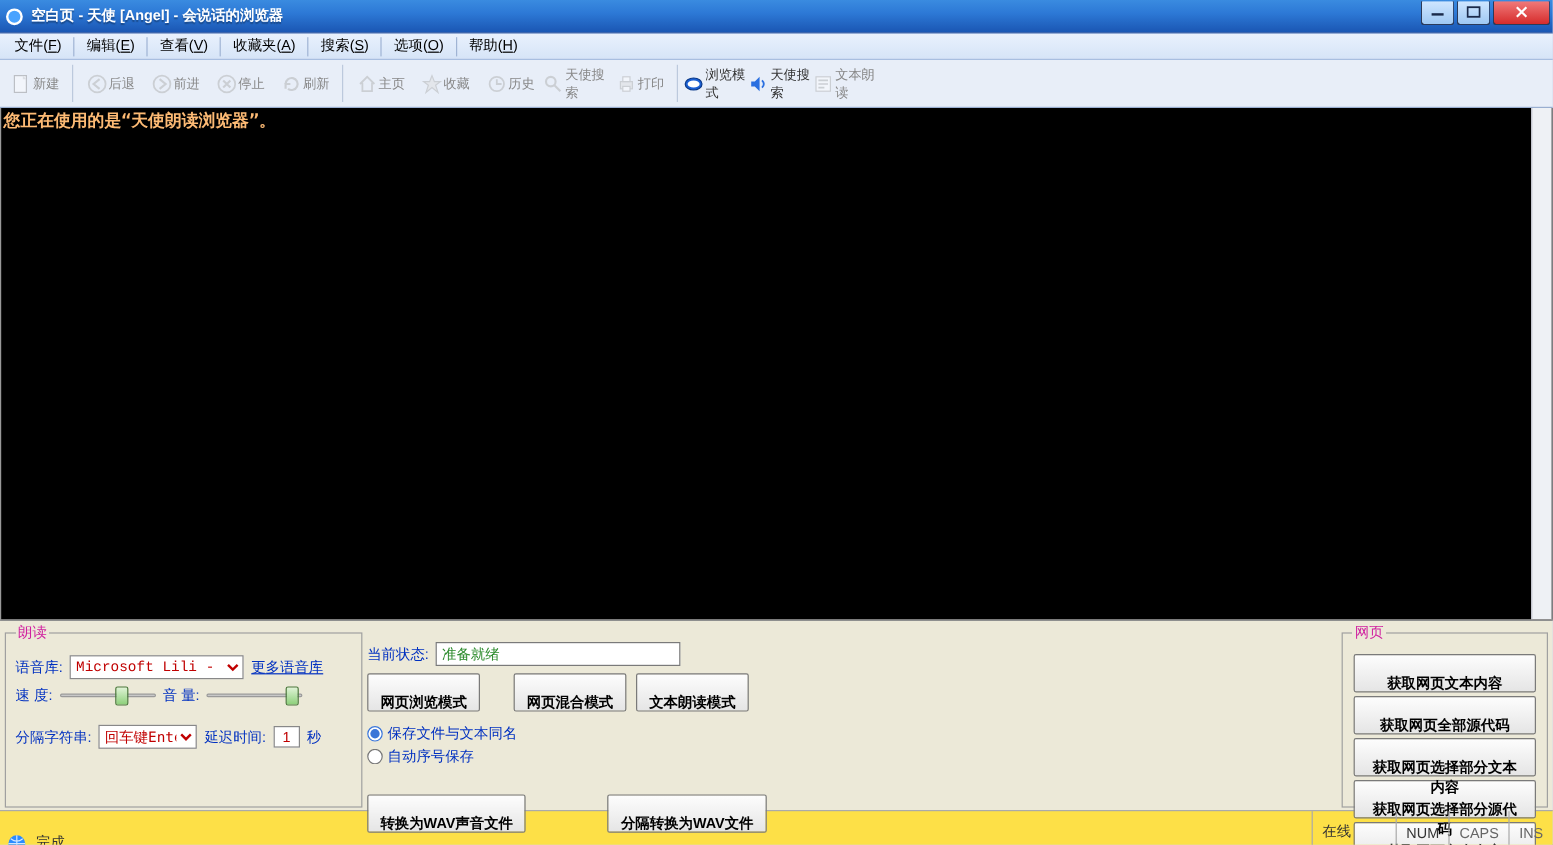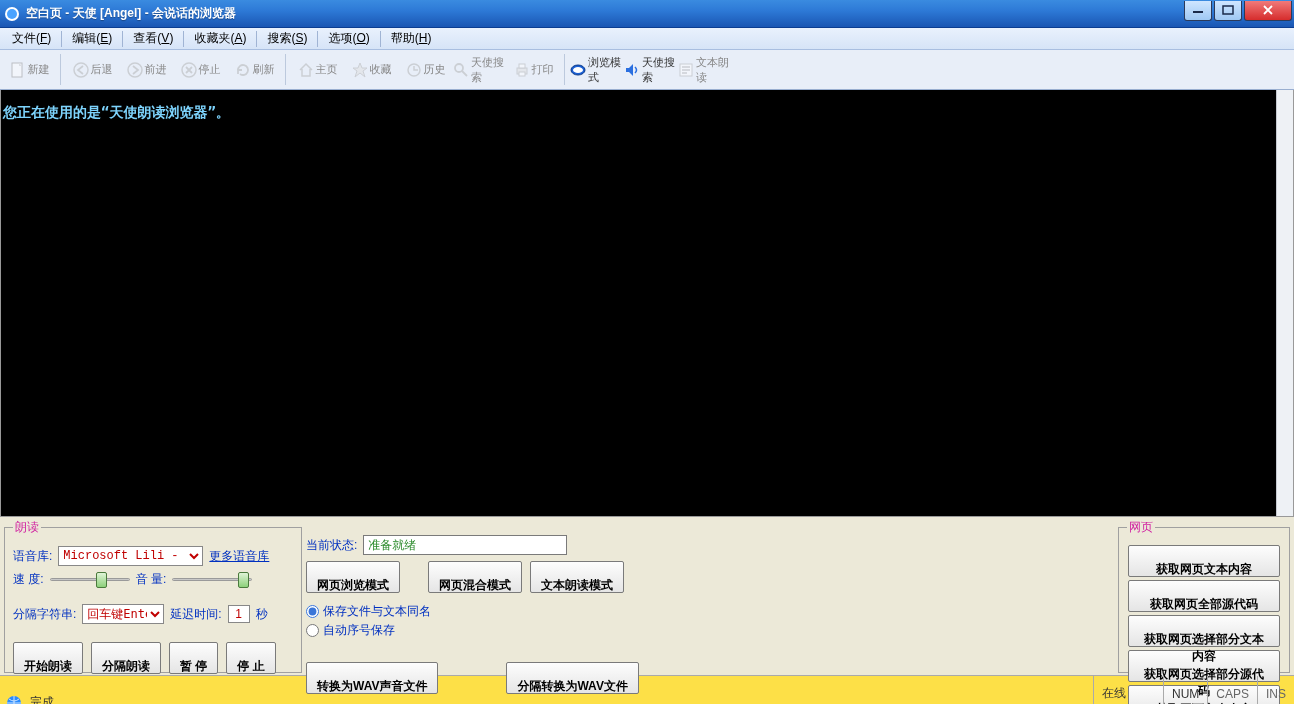--- a/index.html
+++ b/index.html
@@ -27,21 +27,21 @@
   .toolbar { height:40px; background:#e8eef8; border-bottom:1px solid #99aed0; display:flex; align-items:stretch; padding:0 2px;}
   .tool-btn { width:54px; display:flex; flex-direction:row; align-items:center; justify-content:center; font-size:11px; color:#888; cursor:default; gap:1px;}
   .tool-btn.enabled { color:#333; }
   .tool-btn .ico { height:18px; display:flex; align-items:center; justify-content:center;}
   .tool-sep { width:1px; background:#bcc9dd; margin:4px 4px;}
   .tool-btn svg { width:18px; height:18px; }
   .tool-btn.disabled svg { opacity:.45; }
   
   .content-wrap { position:relative; }
   .content { background:#000; height:427px; border:1px solid #999; border-top:none; margin:0; position:relative;}
-  .content-text { color:#7dd3fc; font-size:14px; padding:14px 2px; font-family: SimSun, monospace; font-weight:bold;}
+  .content-text { color:#fdba74; font-size:14px; padding:2px 2px; font-family: SimSun, monospace; font-weight:bold;}
   .scrollbar-v { position:absolute; right:0; top:0; bottom:0; width:17px; background:#eef1f5; border-left:1px solid #c5c9d1;}
   
   .bottom { display:flex; gap:4px; padding:2px 4px 2px 4px; height:158px; background:#ece9d8;}
   fieldset { border:1px solid #a0a0a0; padding:6px 8px 6px 8px; background:#ece9d8;}
   fieldset > legend { color:#d020a0; font-size:12px; padding:0 2px;}
   .fs-read { flex:0 0 298px; }
   .fs-mid  { flex:1; border:none; padding-top:12px;}
   .fs-web  { flex:0 0 172px; }
   .row { display:flex; align-items:center; margin:4px 0; gap:6px; font-size:12px;}
   .lbl-blue { color:#0030c0; }
@@ -263,26 +263,20 @@
           <div class="thumb" style="left:66px"></div>
         </div>
     </div>
     <div class="row" style="margin-top:16px">
       <span class="lbl-blue">分隔字符串:</span>
       <select class="sep"><option>回车键Enter</option></select>
       <span class="lbl-blue">延迟时间:</span>
       <input class="num" value="1" style="">
       <span class="lbl-blue">秒</span>
     </div>
-    <div class="btn-row" style="margin-top:18px">
-      <button class="btn">开始朗读</button>
-      <button class="btn">分隔朗读</button>
-      <button class="btn">暂   停</button>
-      <button class="btn">停   止</button>
-    </div>
   </fieldset>
 
   <div class="fs-mid">
     <div class="row">
       <span class="lbl-blue">当前状态:</span>
       <span class="status-field">准备就绪</span>
     </div>
     <div class="btn-row">
       <button class="btn">网页浏览模式</button>
       <button class="btn" style="margin-left:20px">网页混合模式</button>

